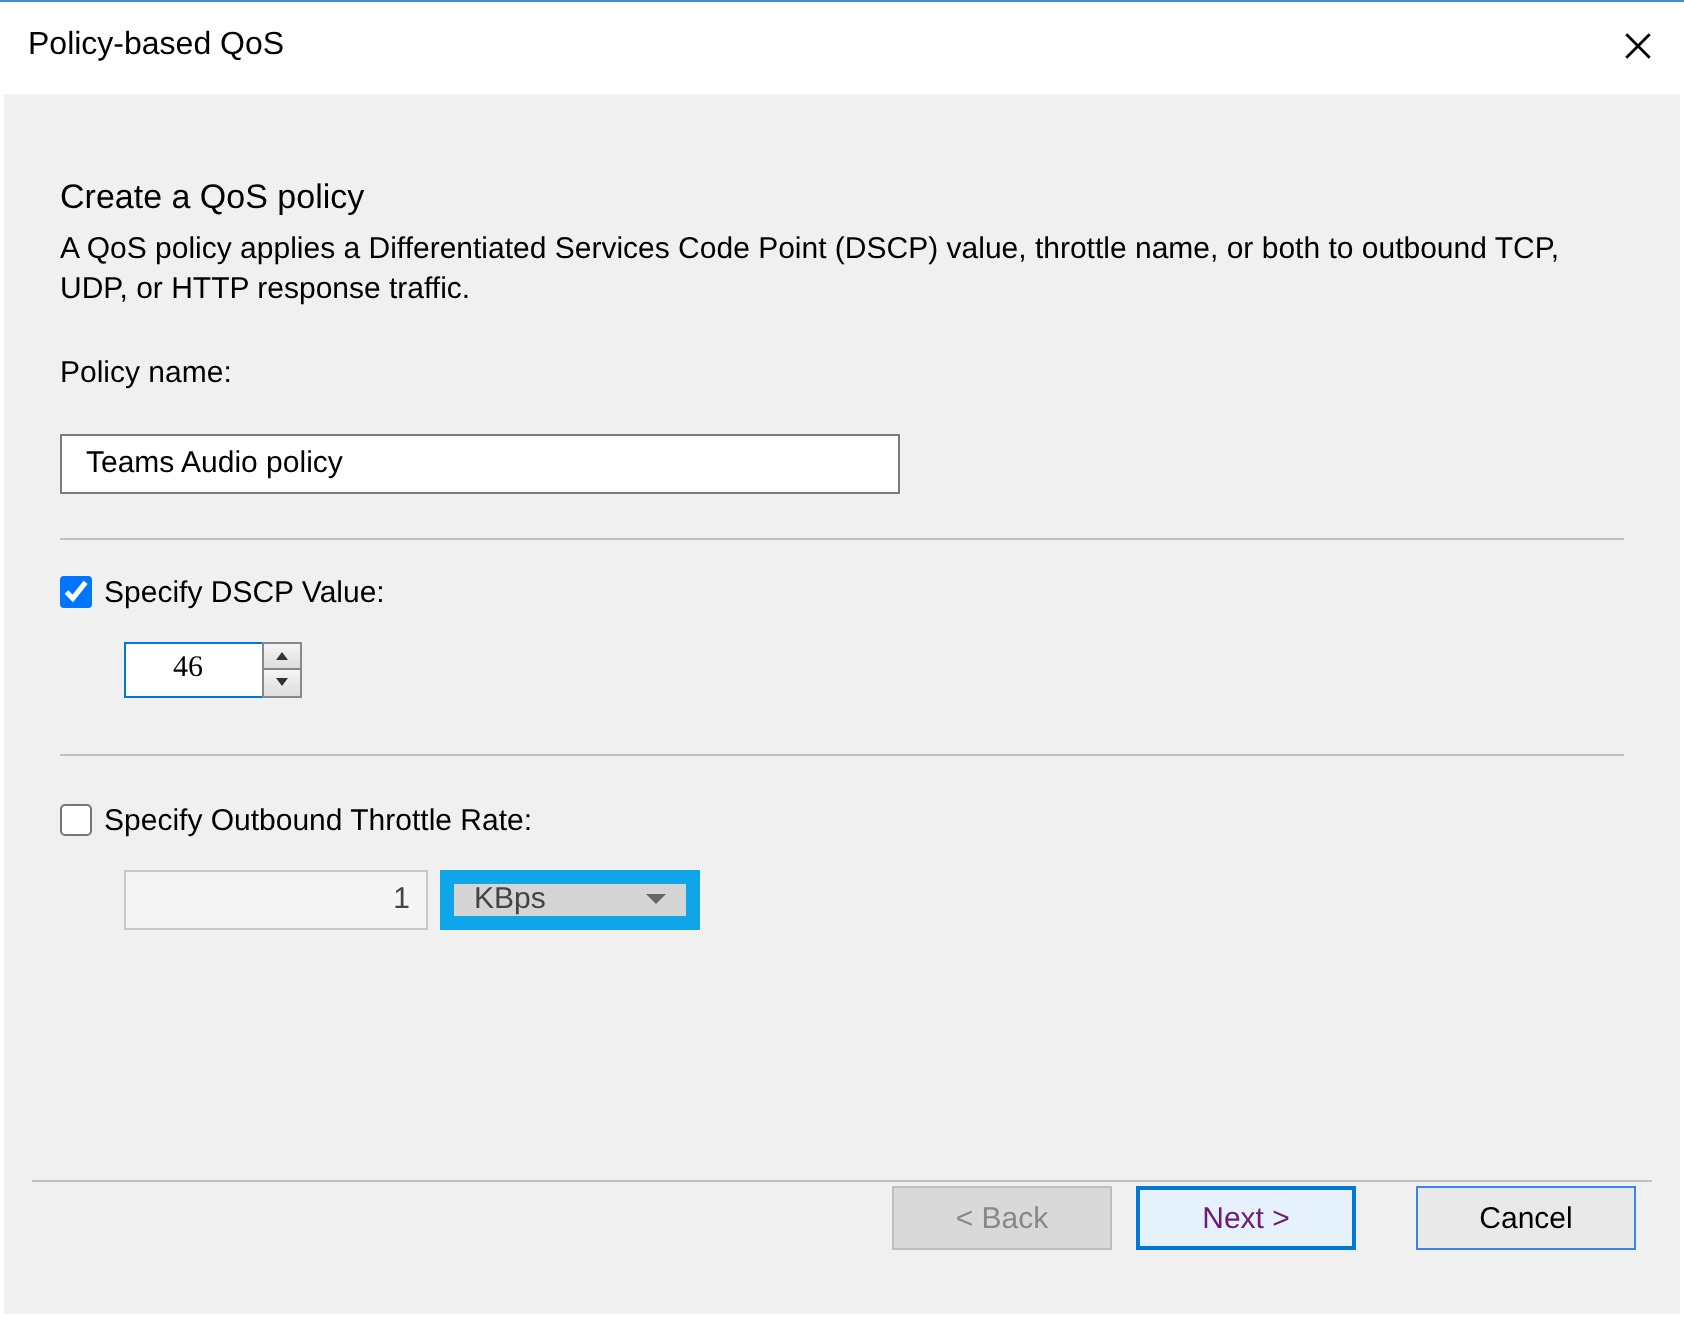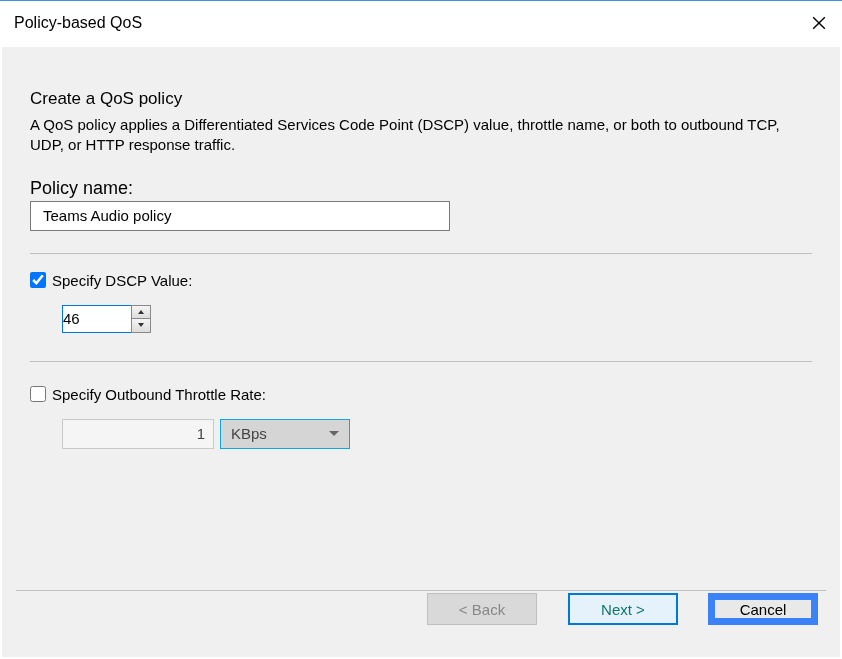--- a/index.html
+++ b/index.html
@@ -58,22 +58,22 @@
     margin-bottom: 6px;
   }
   .desc {
     font-size: 15px;
     line-height: 1.35;
     margin-bottom: 22px;
     max-width: 760px;
   }
 
   .field-label {
-    font-size: 18px;
-    margin-bottom: 2px;
+    font-size: 15px;
+    margin-bottom: 22px;
   }
 
   .text-input {
     width: 420px;
     height: 30px;
     box-sizing: border-box;
     border: 1px solid #7a7a7a;
     background: #fff;
     font-family: inherit;
     font-size: 15px;
@@ -108,24 +108,24 @@
     align-items: center;
     gap: 0;
   }
 
   .num-input {
     width: 70px;
     height: 28px;
     box-sizing: border-box;
     border: 1px solid #0078d7;
     background: #fff;
-    font-family: Liberation Sans, sans-serif;
+    font-family: Liberation Serif, serif;
     font-size: 15px;
     padding: 0 6px 0 0;
-    text-align: left;
+    text-align: center;
     outline: none;
   }
 
   .spinner {
     width: 20px;
     height: 28px;
     display: flex;
     flex-direction: column;
     margin-left: -1px;
   }
@@ -159,21 +159,21 @@
     padding: 0 8px 0 0;
     text-align: right;
     color: #444;
     outline: none;
   }
 
   .unit-select {
     width: 130px;
     height: 30px;
     box-sizing: border-box;
-    border: 1px solid #0ea5e9;
+    border: 7px solid #0ea5e9;
     background: #d5d5d5;
     font-family: inherit;
     font-size: 15px;
     display: flex;
     align-items: center;
     justify-content: space-between;
     padding: 0 10px;
     color: #444;
     margin-left: 6px;
   }
@@ -222,25 +222,24 @@
   }
   .btn-disabled {
     border: 1px solid #bfbfbf;
     background: #d9d9d9;
     color: #888;
     cursor: default;
   }
   .btn-default {
     border: 2px solid #0078d7;
     background: #e5f1fb;
-    color: #0f766e;
-    margin-left: 19px;
+    color: #701a75;
   }
   .btn-normal {
-    border: 7px solid #3b82f6;
+    border: 1px solid #3b82f6;
     background: #e9e9e9;
     color: #000;
   }
   .extra-gap { margin-left: 18px; }
 </style>
 </head>
 <body>
 
 <div class="window">
 

